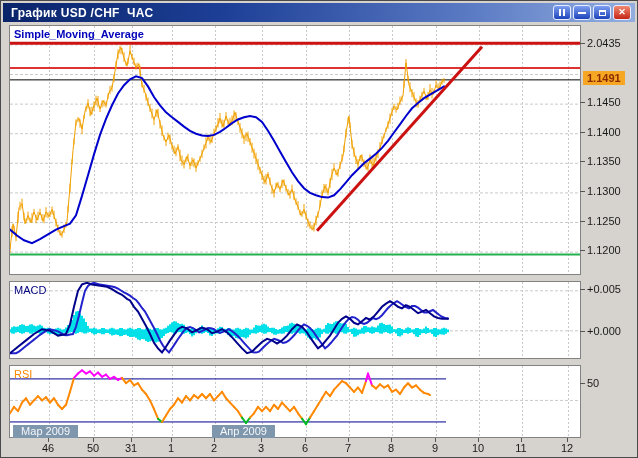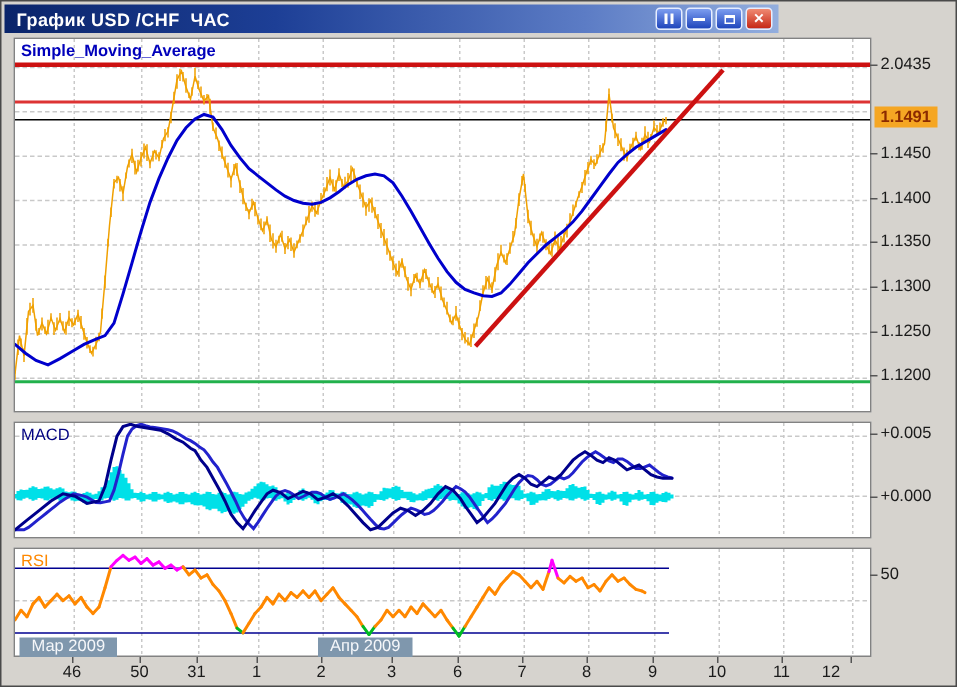--- a/index.html
+++ b/index.html
@@ -1,17 +1,17 @@
 <!DOCTYPE html>
 <html><head>
 <meta charset="utf-8">
 <style>
   html,body{margin:0;padding:0;background:#efefef;font-family:"Liberation Sans",sans-serif;}
   .window{position:relative;width:638px;height:458px;background:#d6d3ce;border:1px solid #4a4a4a;box-sizing:border-box;overflow:hidden;}
-  .titlebar{position:absolute;left:2px;top:2px;width:516px;height:19px;
+  .titlebar{position:absolute;left:2px;top:2px;width:632px;height:19px;
     background:linear-gradient(90deg,#0a246a 0%,#1d3f96 35%,#5c7cc5 75%,#93aede 100%);
     display:flex;align-items:center;}
   .title{color:#ffffff;font-size:12px;font-weight:bold;padding-left:8px;letter-spacing:.3px;white-space:pre;}
   .controls{position:absolute;right:4px;top:2px;display:flex;gap:2px;}
   .btn{width:18px;height:15px;border-radius:3px;display:flex;align-items:center;justify-content:center;
     border:1px solid #e6edff;box-sizing:border-box;cursor:default;}
   .btn.blue{background:linear-gradient(#7d9ef0,#1e44bb);}
   .btn.red{background:linear-gradient(#f08a72,#c52615);}
   .pbar{width:2px;height:7px;background:#fff;margin:0 1px;display:inline-block;}
   .minbar{width:8px;height:2px;background:#fff;display:inline-block;}
@@ -275,17 +275,17 @@
       <div class="xlab" style="left: 334px;">7</div>
       <div class="xtick" style="left: 390px;"></div>
       <div class="xlab" style="left: 377px;">8</div>
       <div class="xtick" style="left: 434px;"></div>
       <div class="xlab" style="left: 421px;">9</div>
       <div class="xtick" style="left: 477px;"></div>
       <div class="xlab" style="left: 464px;">10</div>
       <div class="xtick" style="left: 520px;"></div>
       <div class="xlab" style="left: 507px;">11</div>
       <div class="xtick" style="left: 566px;"></div>
-      <div class="xlab" style="left: 540px;">12</div>
+      <div class="xlab" style="left: 553px;">12</div>
       <div class="mbox" style="left: 12px;">Мар 2009</div>
       <div class="mbox" style="left: 163px; margin-left: 48px;">Апр 2009</div>
     </div>
 </div>
 
 </body></html>

